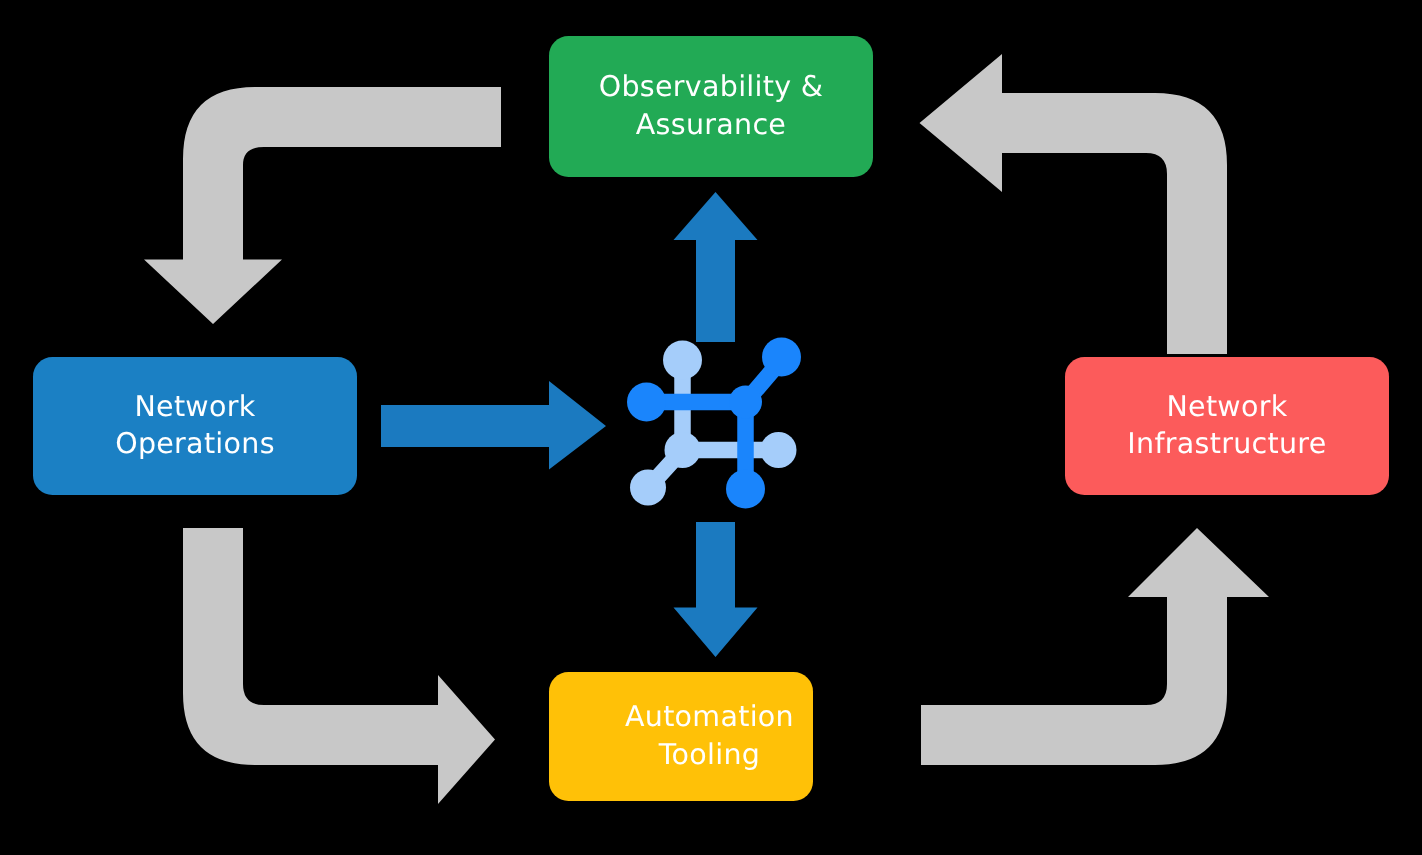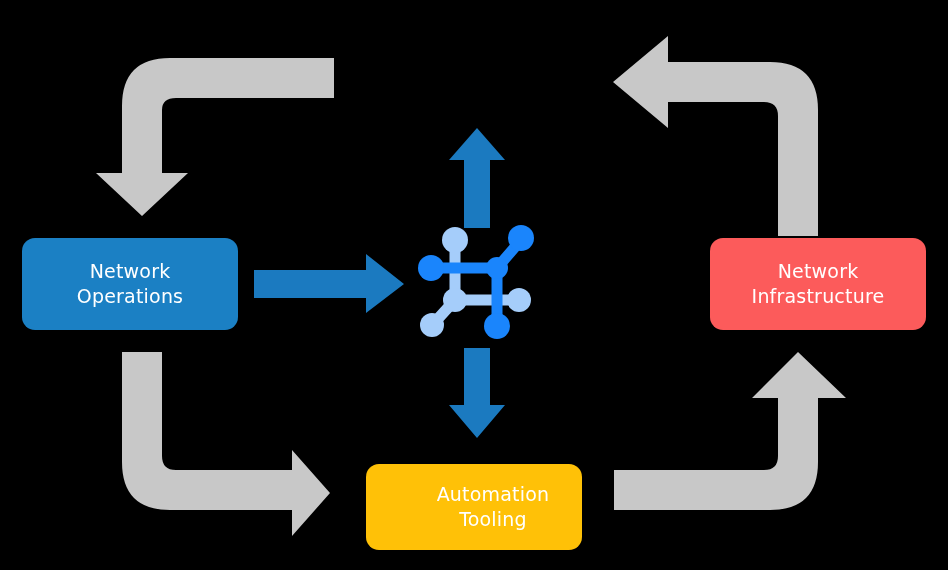--- a/index.html
+++ b/index.html
@@ -120,29 +120,33 @@
 
       <g fill="#1a85fc" stroke="none">
         <circle cx="431" cy="268" r="13"></circle>
         <circle cx="497" cy="268" r="11"></circle>
         <circle cx="521" cy="238" r="13"></circle>
         <circle cx="497" cy="326" r="13"></circle>
       </g>
     </g>
   </svg>
 
+  <div class="nodebox" style="left:366px;top:24px;width:216px;height:94px;background:#22aa55;">
+    <span class="nb-label">Observability &amp;
+Assurance</span>
+  </div>
 
   <div class="nodebox" style="left:22px;top:238px;width:216px;height:92px;background:#1b80c4;">
     <span class="nb-label">Network
 Operations</span>
   </div>
 
   <div class="nodebox" style="left:710px;top:238px;width:216px;height:92px;background:#fc5b5b;">
     <span class="nb-label">Network
 Infrastructure</span>
   </div>
 
-  <div class="nodebox" style="left:366px;top:464px;width:216px;height:86px;background:#ffc107;padding-left:48px;">
+  <div class="nodebox" style="left:366px;top:448px;width:176px;height:86px;background:#ffc107;padding-left:48px;">
     <span class="nb-label">Automation
 Tooling</span>
   </div>
 
 </div>
 
 </body></html>

